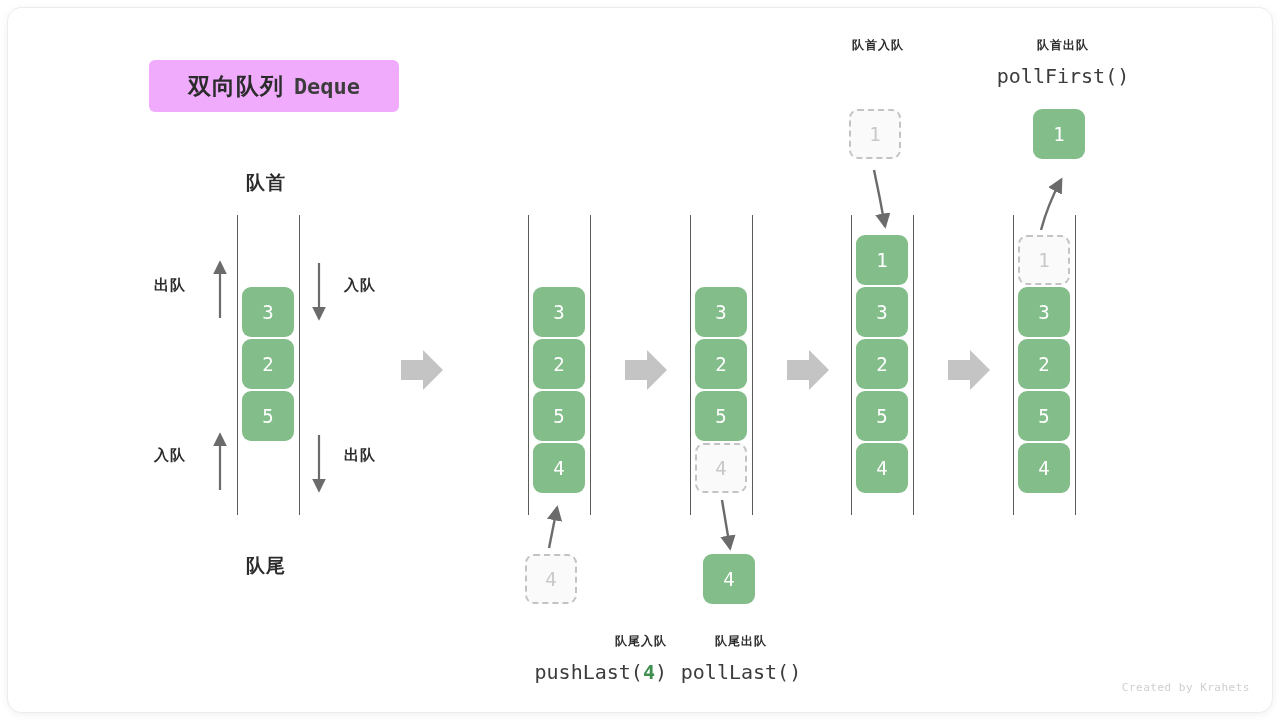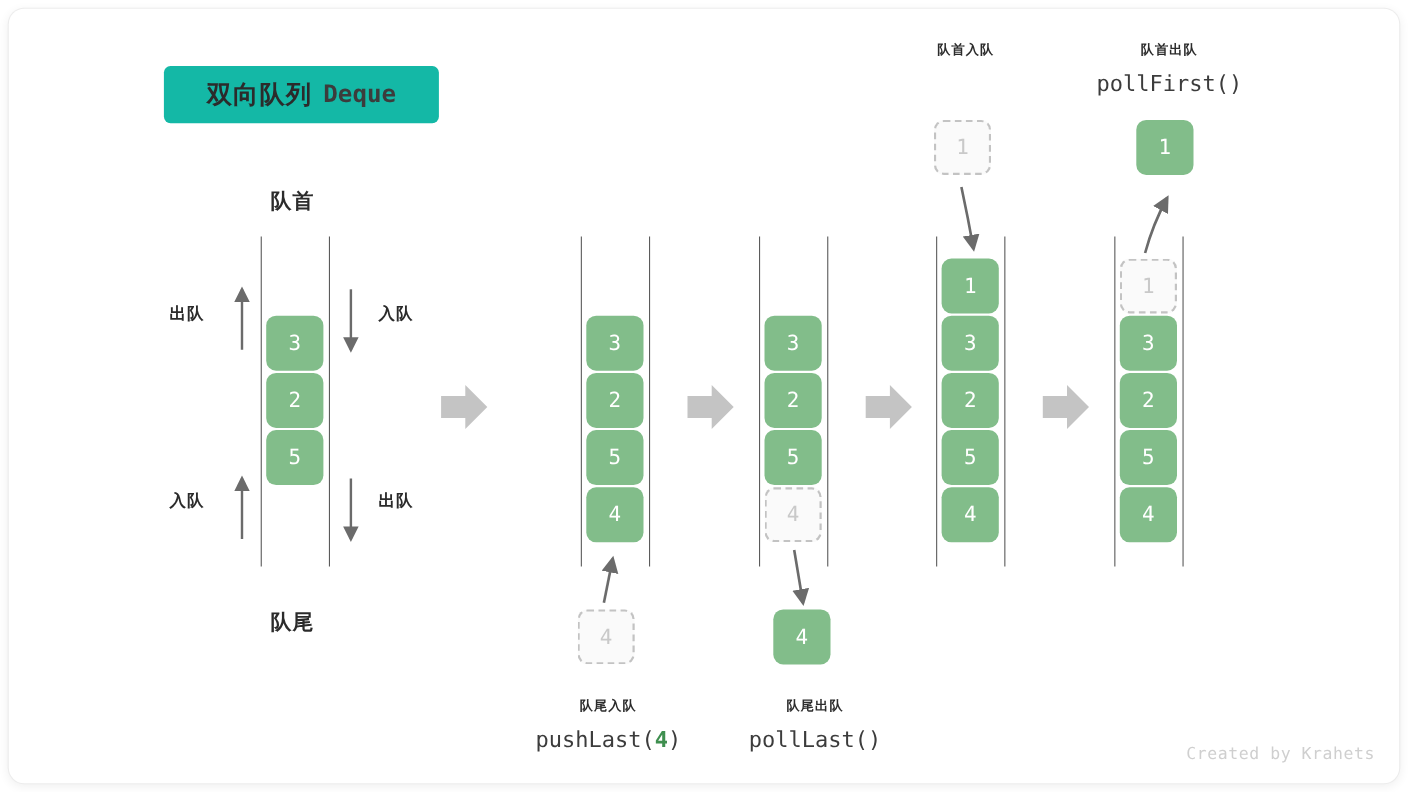--- a/index.html
+++ b/index.html
@@ -14,21 +14,21 @@
     width:1264px;height:704px;
     background:#ffffff;
     border-radius:14px;
     box-shadow:0 0 0 1px #ececec, 0 2px 10px rgba(0,0,0,.07);
     overflow:hidden;
   }
   
   .title-chip{
     position:absolute;left:141px;top:52px;
     width:250px;height:52px;
-    background:#14b8a6;border-radius:6px;
+    background:#f0abfc;border-radius:6px;
     display:flex;align-items:center;justify-content:center;
     gap:10px;
   }
   .title-cn{font-size:23px;font-weight:bold;color:#2b2b2b;letter-spacing:1px;}
   .title-en{font-size:22px;color:#3c3c3c;font-family:"DejaVu Sans Mono","Liberation Mono",monospace;font-weight:bold;}
 
   
   .layer{position:absolute;left:0;top:0;width:1264px;height:704px;pointer-events:none;}
 
   
@@ -57,21 +57,21 @@
   .cap .en{font-size:20px;color:#3c3c3c;font-family:"DejaVu Sans Mono","Liberation Mono",monospace;line-height:32px;white-space:nowrap;}
   .cap .en b{color:#3f8f4f;font-weight:bold;}
 
   
   .sidelab{position:absolute;font-size:15px;font-weight:bold;color:#2b2b2b;letter-spacing:1px;white-space:nowrap;}
   .headlab{position:absolute;font-size:19px;font-weight:bold;color:#2b2b2b;letter-spacing:1px;}
 
   
   .wm{
     position:absolute;right:22px;bottom:18px;
-    font-size:15px;color:#cfcfcf;
+    font-size:11px;color:#cfcfcf;
     font-family:"DejaVu Sans Mono","Liberation Mono",monospace;
     letter-spacing:.5px;
   }
   svg{overflow:visible;}
 </style>
 </head>
 <body>
 
 <div class="card">
 
@@ -90,21 +90,21 @@
 
   <div class="cap" style="left:745px;top:22px;width:250px;">
     <div class="cn">队首入队</div>
   </div>
 
   <div class="cap" style="left:930px;top:22px;width:250px;">
     <div class="cn">队首出队</div>
     <div class="en"><span>pollFirst(</span><b></b><span>)</span></div>
   </div>
 
-  <div class="cap" style="left:420px;top:618px;width:250px;">
+  <div class="cap" style="left:409px;top:618px;width:250px;text-align:right;">
     <div class="cn">队尾入队</div>
     <div class="en"><span>pushLast(</span><b>4</b><span>)</span></div>
   </div>
 
   <div class="cap" style="left:608px;top:618px;width:250px;">
     <div class="cn">队尾出队</div>
     <div class="en"><span>pollLast(</span><b></b><span>)</span></div>
   </div>
 
   <div class="rail" style="left:229px;top:207px;height:300px;"></div>

